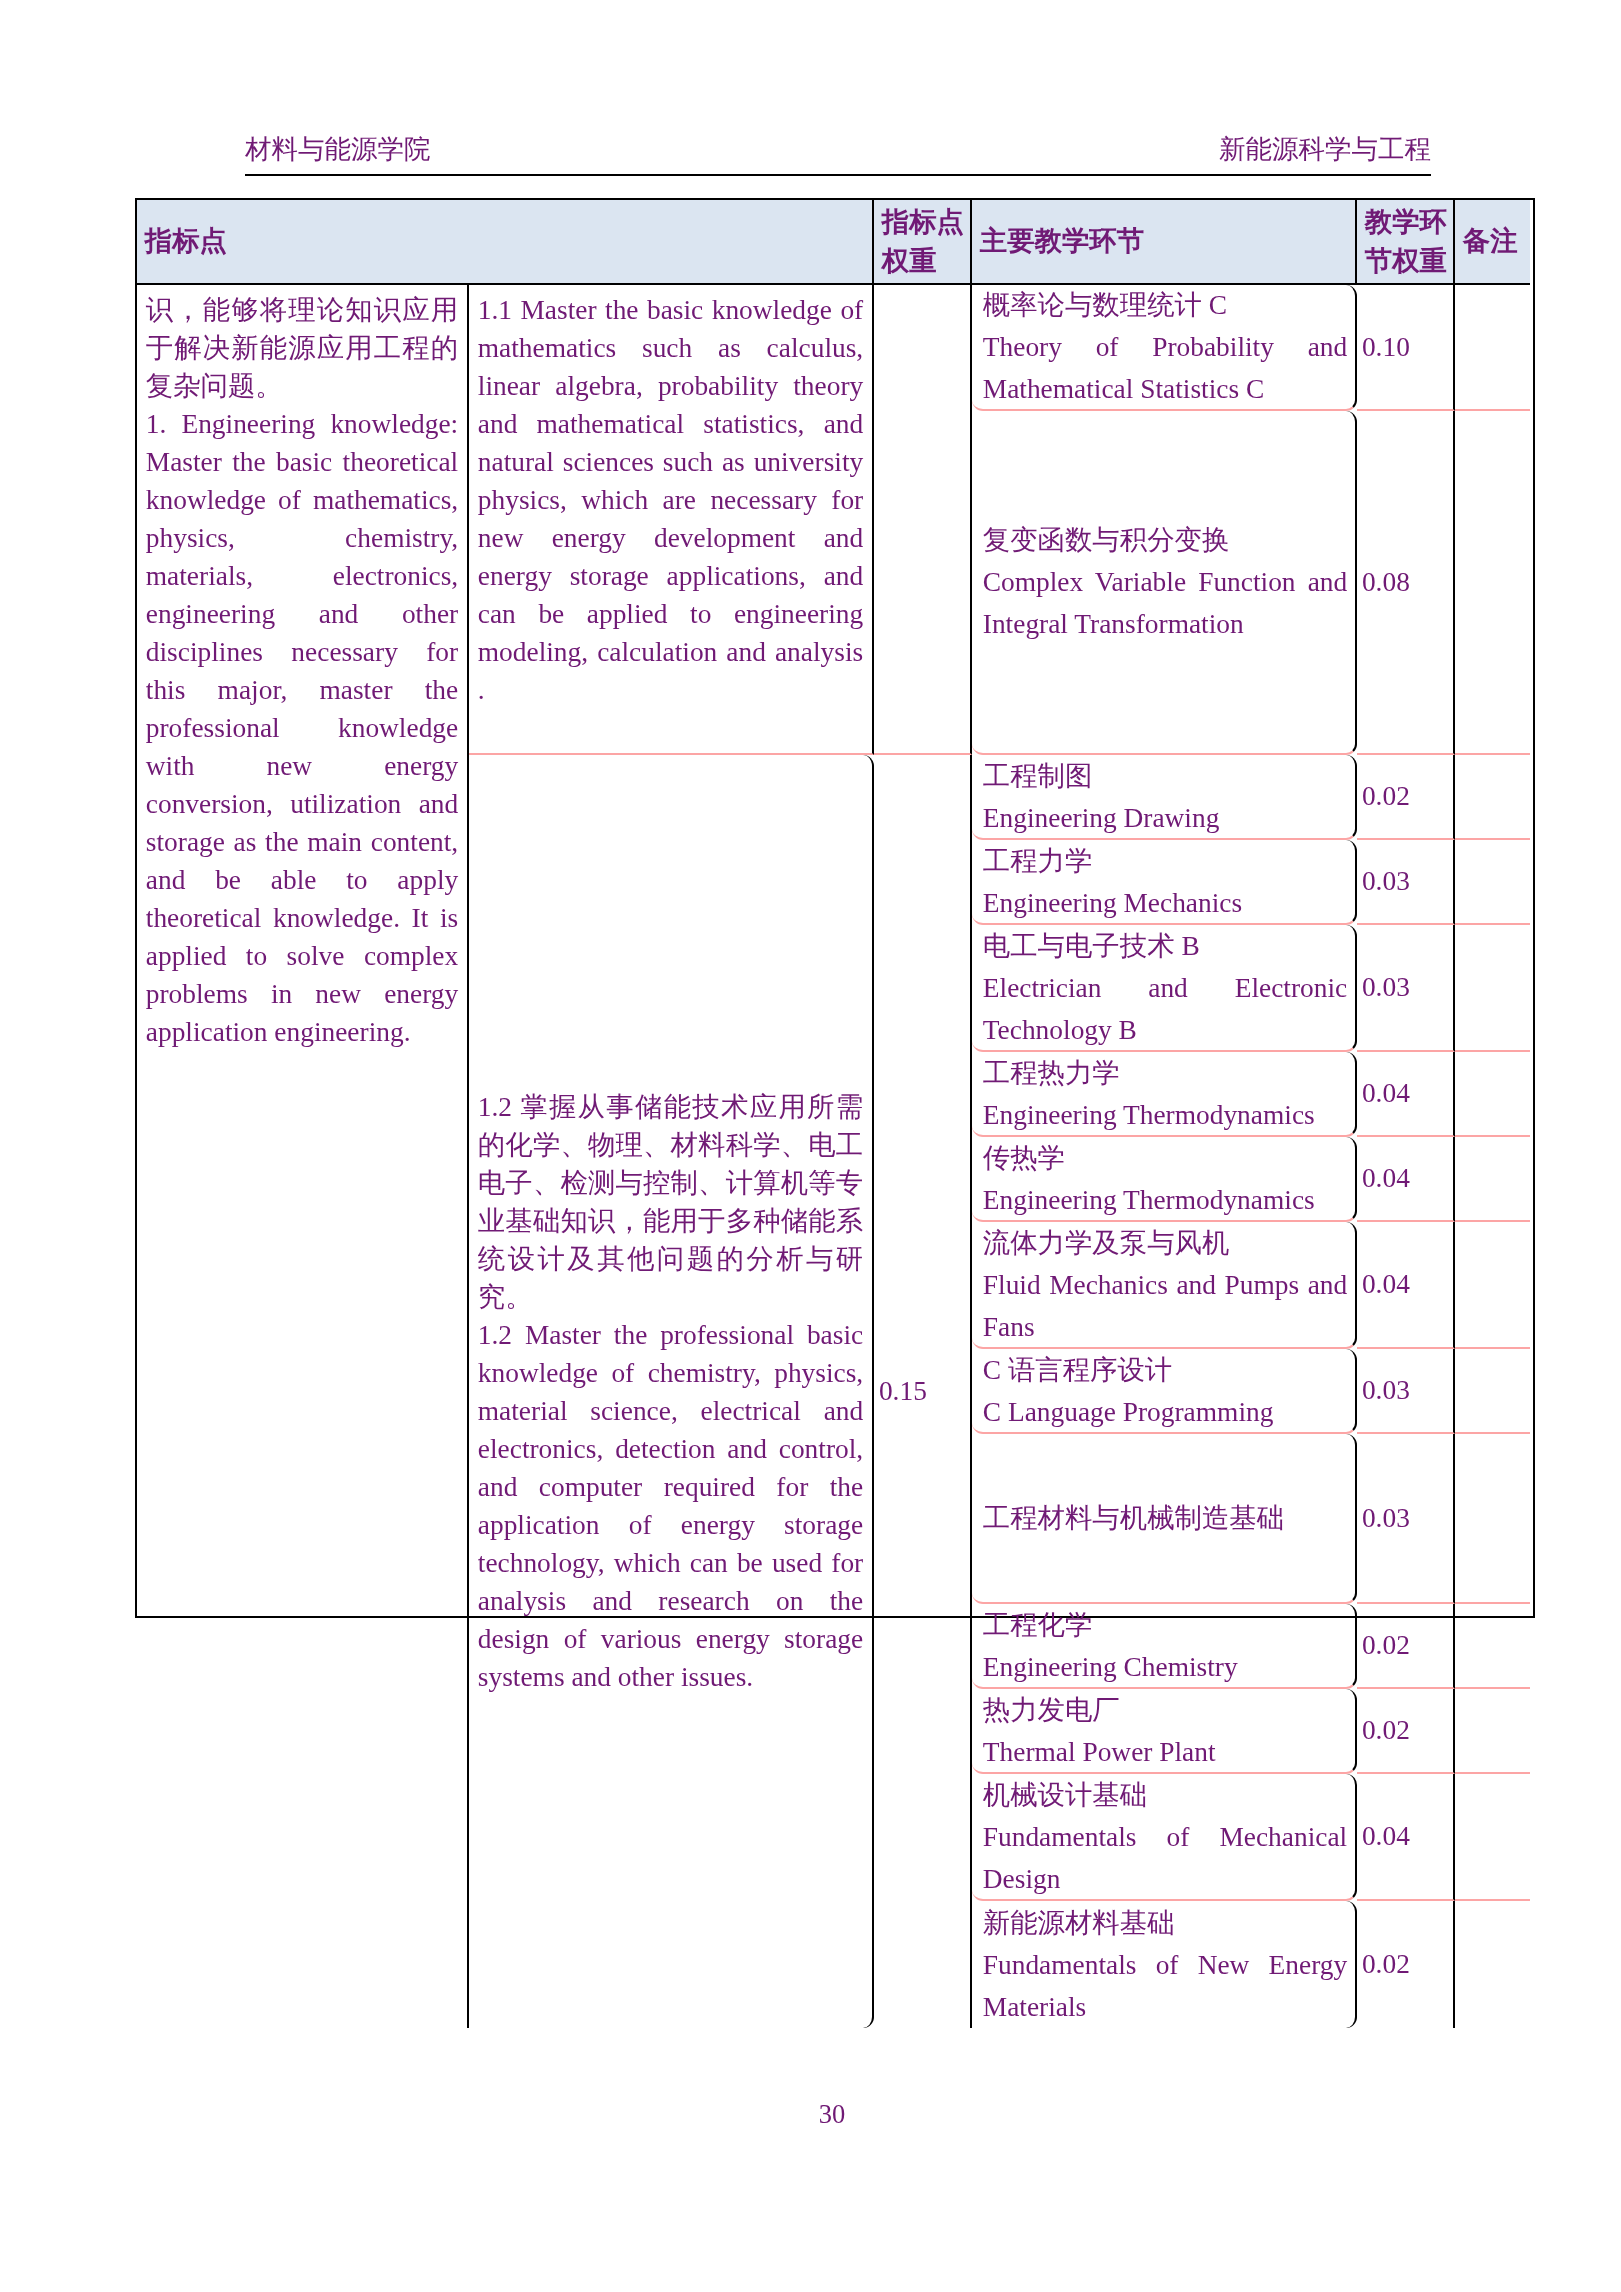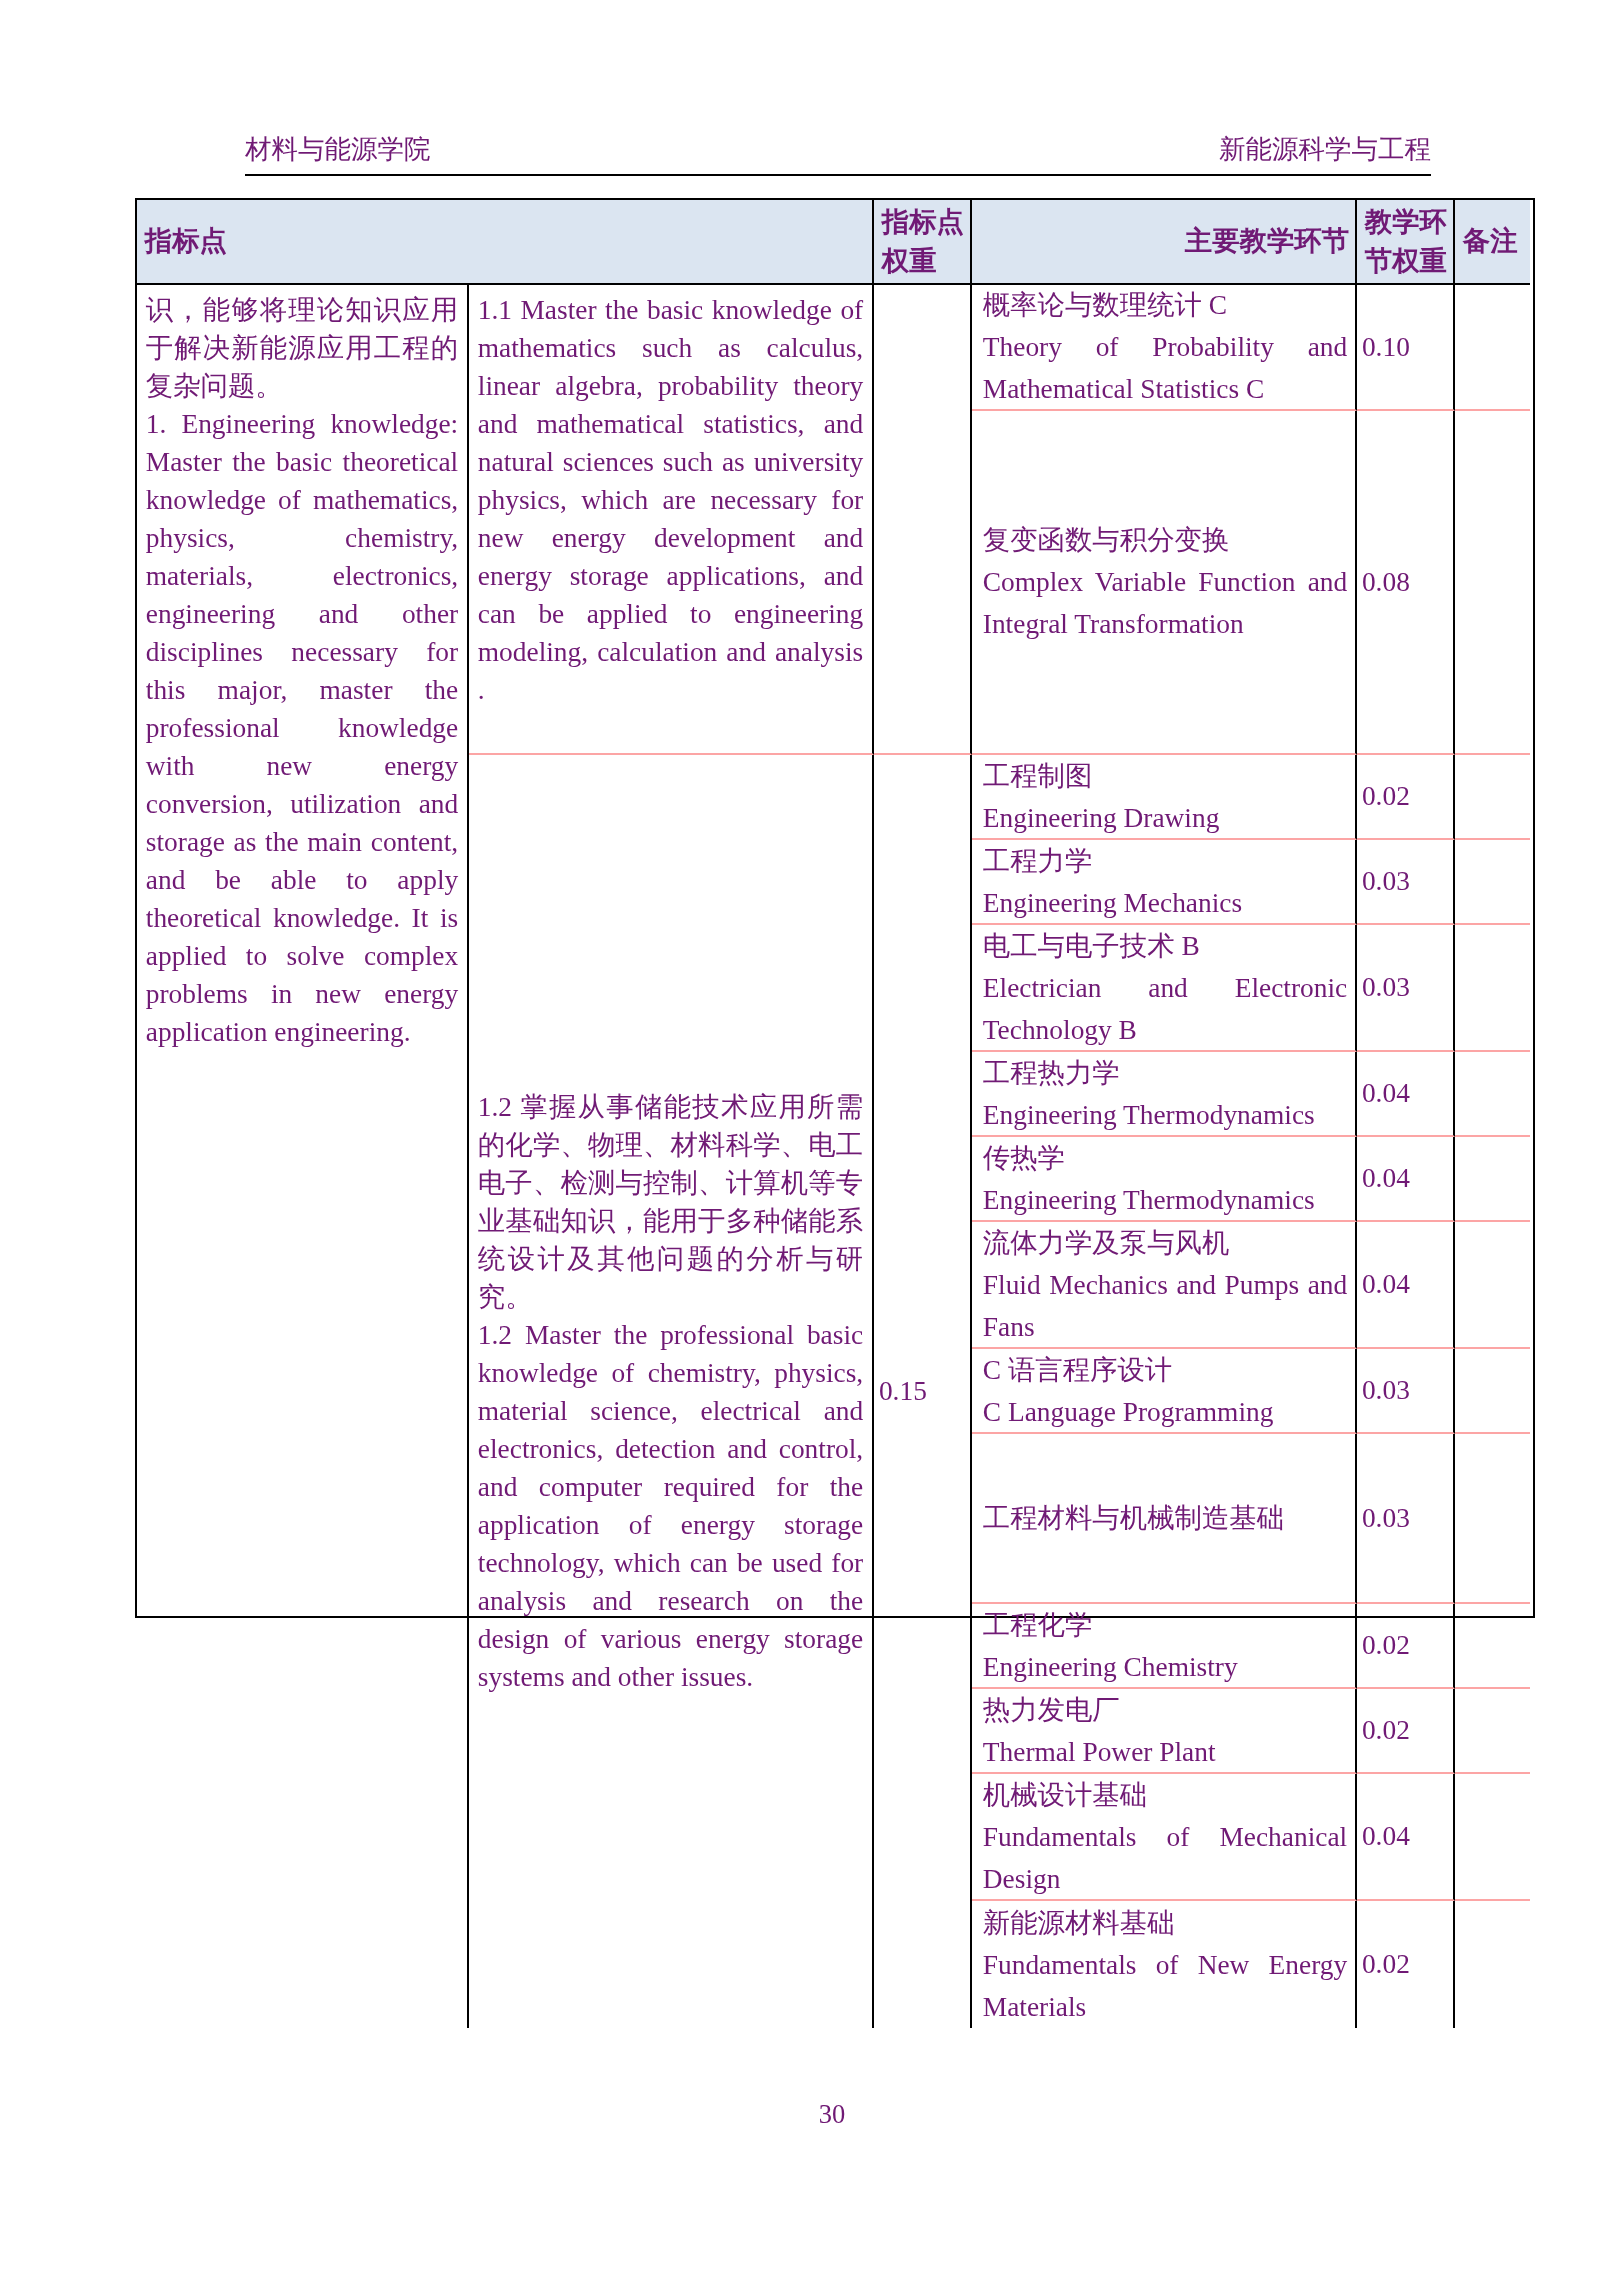--- a/index.html
+++ b/index.html
@@ -45,21 +45,21 @@
     border-bottom:2.9px solid #000;
     display:flex;flex-direction:column;justify-content:center;
     line-height:39px;
     padding:2px 5.9px 2px 7.8px;
   }
   .txt{
     padding:5.9px 8.8px;
     line-height:38px;
     text-align:justify;
   }
-  .vcenter{display:flex;flex-direction:column;justify-content:center;}
+  .vcenter{display:flex;flex-direction:column;justify-content:center;border-radius:11px;}
   .course{
     padding:2px 7.8px 2px 10.8px;
     line-height:42px;
   }
   .course .en{text-align:justify;}
   .weight{
     display:flex;flex-direction:column;justify-content:center;
     padding-left:4.9px;line-height:39px;
   }
   .page-number{
@@ -78,21 +78,21 @@
   </div>
 
   <div class="tbl">
 
     <div class="cell hdr" style="grid-column:1/3;grid-row:1;">
       <span>指标点</span>
     </div>
     <div class="cell hdr" style="grid-column:3;grid-row:1;">
       <span>指标点权重</span>
     </div>
-    <div class="cell hdr" style="grid-column:4;grid-row:1;align-items:flex-end;">
+    <div class="cell hdr" style="grid-column:4;grid-row:1;">
       <span>主要教学环节</span>
     </div>
     <div class="cell hdr" style="grid-column:5;grid-row:1;">
       <span>教学环节权重</span>
     </div>
     <div class="cell hdr no-r" style="grid-column:6;grid-row:1;">
       <span>备注</span>
     </div>
 
     <div class="cell txt no-b" style="grid-column:1;grid-row:2/16;">

